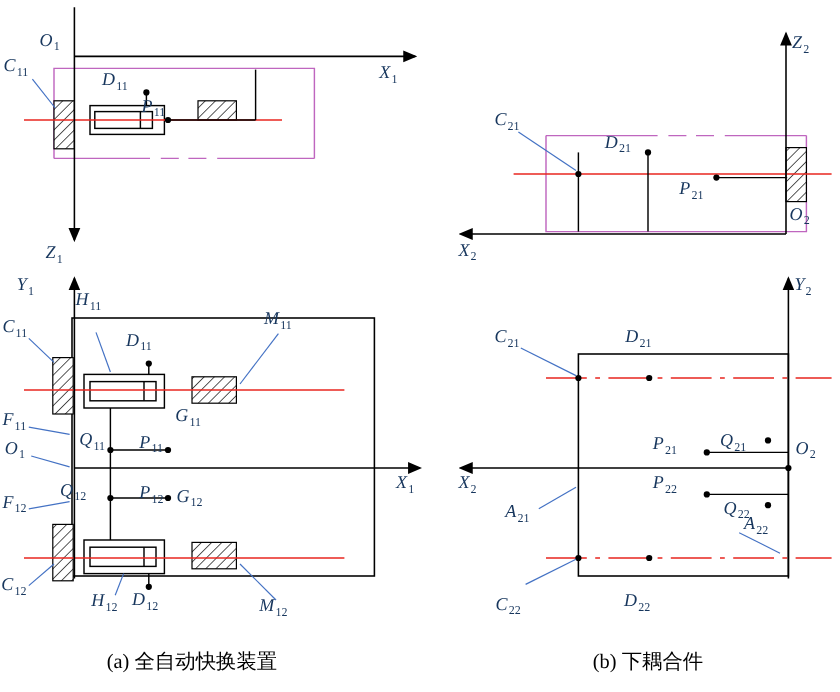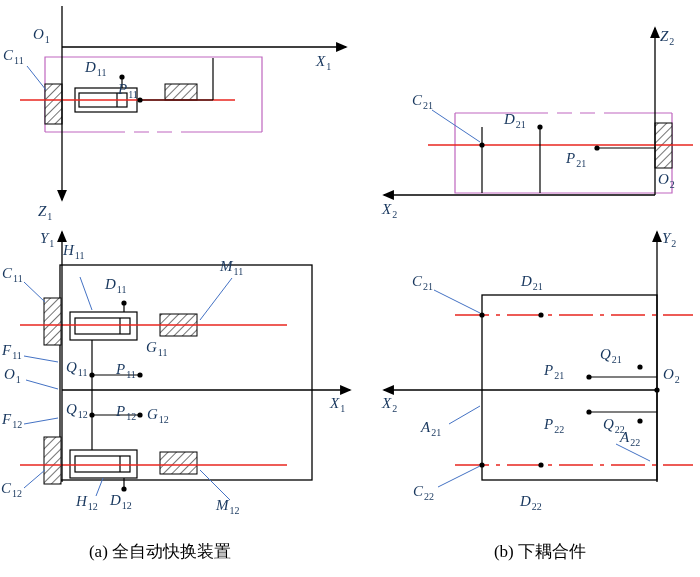--- a/index.html
+++ b/index.html
@@ -154,50 +154,50 @@
   <div class="lbl" style="left:85px;top:60px"><span class="t">D</span><span class="s">11</span></div>
   <div class="lbl" style="left:118px;top:82px"><span class="t">P</span><span class="s">11</span></div>
 
   <div class="lbl" style="left:660px;top:29px"><span class="t">Z</span><span class="s">2</span></div>
   <div class="lbl" style="left:382px;top:202px"><span class="t">X</span><span class="s">2</span></div>
   <div class="lbl" style="left:658px;top:172px"><span class="t">O</span><span class="s">2</span></div>
   <div class="lbl" style="left:412px;top:93px"><span class="t">C</span><span class="s">21</span></div>
   <div class="lbl" style="left:504px;top:112px"><span class="t">D</span><span class="s">21</span></div>
   <div class="lbl" style="left:566px;top:151px"><span class="t">P</span><span class="s">21</span></div>
 
-  <div class="lbl" style="left:40px;top:231px"><span class="t">Y</span><span class="s">1</span></div>
+  <div class="lbl" style="left:14px;top:231px"><span class="t">Y</span><span class="s">1</span></div>
   <div class="lbl" style="left:330px;top:396px"><span class="t">X</span><span class="s">1</span></div>
   <div class="lbl" style="left:4px;top:367px"><span class="t">O</span><span class="s">1</span></div>
   <div class="lbl" style="left:2px;top:266px"><span class="t">C</span><span class="s">11</span></div>
   <div class="lbl" style="left:63px;top:243px"><span class="t">H</span><span class="s">11</span></div>
   <div class="lbl" style="left:105px;top:277px"><span class="t">D</span><span class="s">11</span></div>
   <div class="lbl" style="left:220px;top:259px"><span class="t">M</span><span class="s">11</span></div>
   <div class="lbl" style="left:2px;top:343px"><span class="t">F</span><span class="s">11</span></div>
   <div class="lbl" style="left:66px;top:360px"><span class="t">Q</span><span class="s">11</span></div>
   <div class="lbl" style="left:116px;top:362px"><span class="t">P</span><span class="s">11</span></div>
   <div class="lbl" style="left:146px;top:340px"><span class="t">G</span><span class="s">11</span></div>
   <div class="lbl" style="left:2px;top:412px"><span class="t">F</span><span class="s">12</span></div>
-  <div class="lbl" style="left:66px;top:402px"><span class="t">Q</span><span class="s">12</span></div>
+  <div class="lbl" style="left:50px;top:402px"><span class="t">Q</span><span class="s">12</span></div>
   <div class="lbl" style="left:116px;top:404px"><span class="t">P</span><span class="s">12</span></div>
   <div class="lbl" style="left:147px;top:407px"><span class="t">G</span><span class="s">12</span></div>
   <div class="lbl" style="left:1px;top:481px"><span class="t">C</span><span class="s">12</span></div>
   <div class="lbl" style="left:76px;top:494px"><span class="t">H</span><span class="s">12</span></div>
   <div class="lbl" style="left:110px;top:493px"><span class="t">D</span><span class="s">12</span></div>
   <div class="lbl" style="left:216px;top:498px"><span class="t">M</span><span class="s">12</span></div>
 
   <div class="lbl" style="left:662px;top:231px"><span class="t">Y</span><span class="s">2</span></div>
   <div class="lbl" style="left:382px;top:396px"><span class="t">X</span><span class="s">2</span></div>
   <div class="lbl" style="left:663px;top:367px"><span class="t">O</span><span class="s">2</span></div>
   <div class="lbl" style="left:412px;top:274px"><span class="t">C</span><span class="s">21</span></div>
   <div class="lbl" style="left:521px;top:274px"><span class="t">D</span><span class="s">21</span></div>
-  <div class="lbl" style="left:600px;top:347px"><span class="t">Q</span><span class="s">21</span></div>
+  <div class="lbl" style="left:600px;top:361px"><span class="t">Q</span><span class="s">21</span></div>
   <div class="lbl" style="left:544px;top:363px"><span class="t">P</span><span class="s">21</span></div>
-  <div class="lbl" style="left:544px;top:417px"><span class="t">P</span><span class="s">22</span></div>
+  <div class="lbl" style="left:544px;top:396px"><span class="t">P</span><span class="s">22</span></div>
   <div class="lbl" style="left:603px;top:417px"><span class="t">Q</span><span class="s">22</span></div>
   <div class="lbl" style="left:421px;top:420px"><span class="t">A</span><span class="s">21</span></div>
   <div class="lbl" style="left:620px;top:430px"><span class="t">A</span><span class="s">22</span></div>
-  <div class="lbl" style="left:413px;top:484px"><span class="t">C</span><span class="s">22</span></div>
+  <div class="lbl" style="left:413px;top:497px"><span class="t">C</span><span class="s">22</span></div>
   <div class="lbl" style="left:520px;top:494px"><span class="t">D</span><span class="s">22</span></div>
 
   <div class="caption" style="left:30px;top:540px;width:260px">(a) 全自动快换装置</div>
   <div class="caption" style="left:420px;top:540px;width:240px">(b) 下耦合件</div>
 
 </div>
 
 </body></html>

